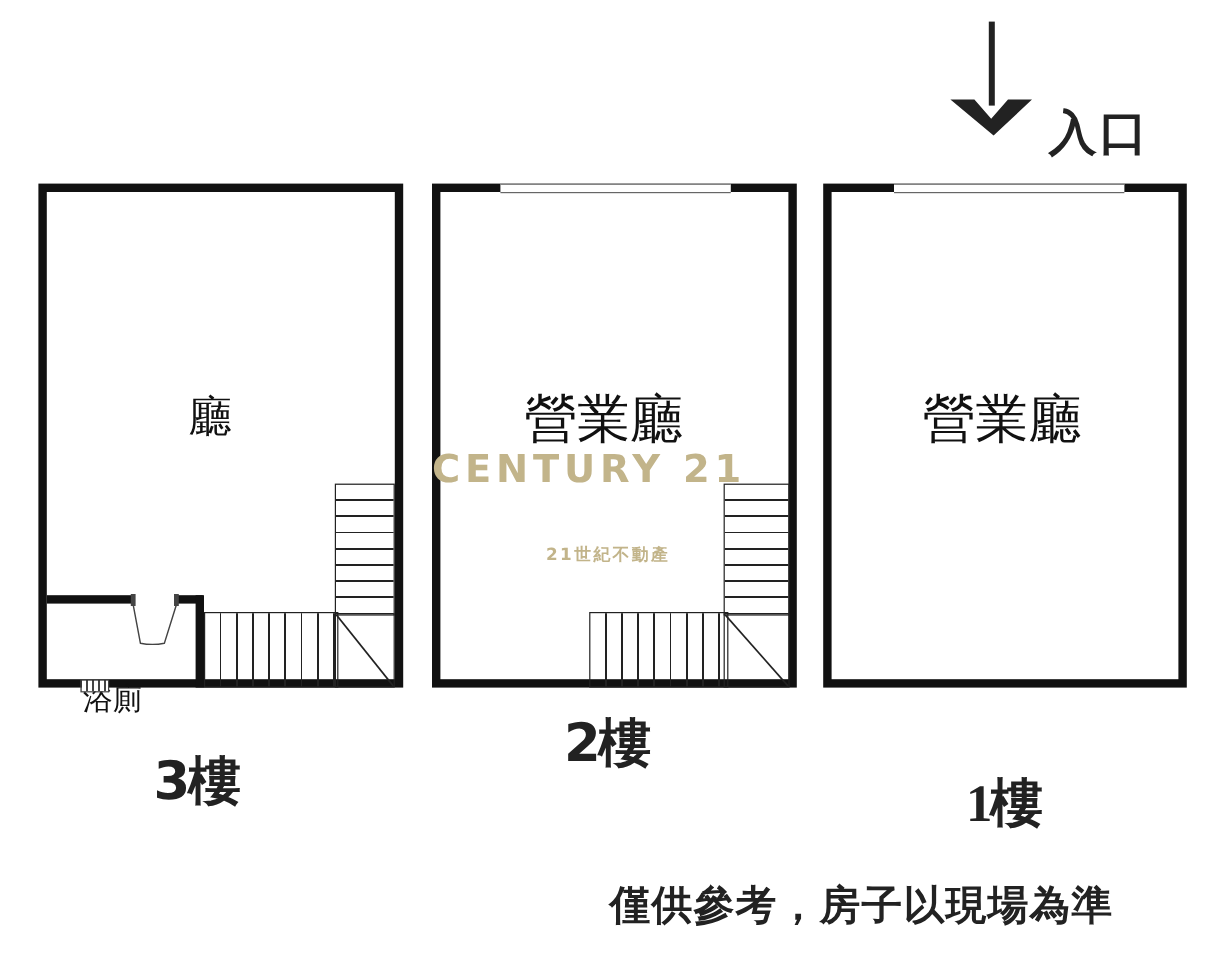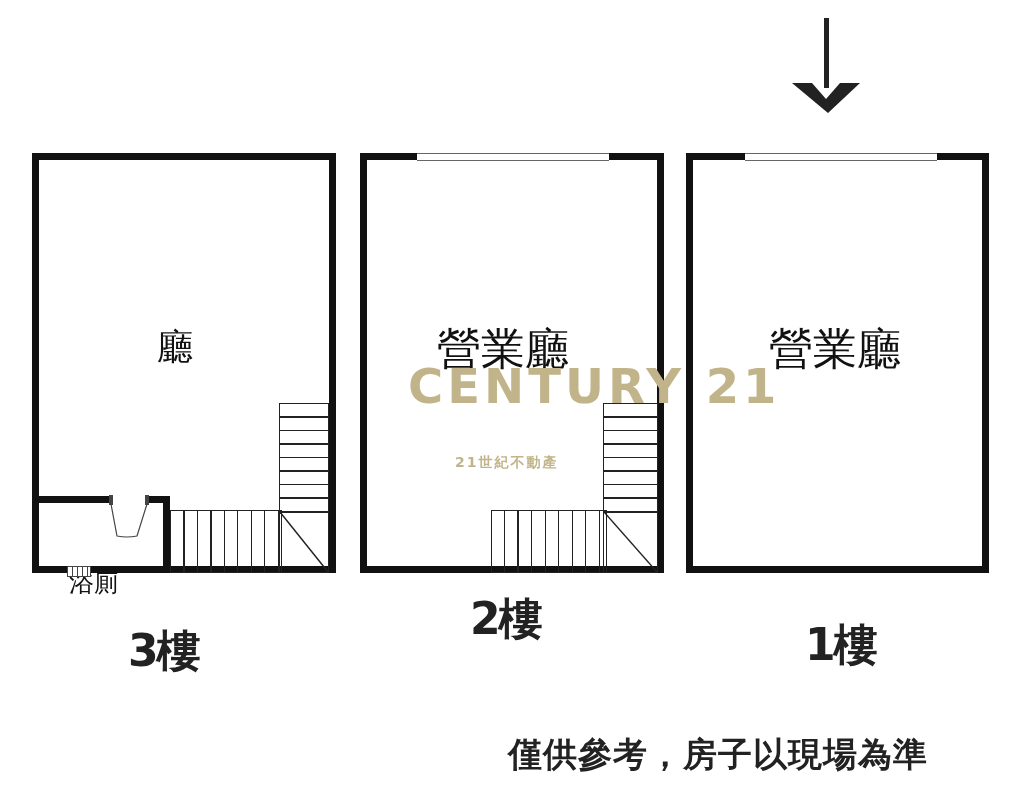--- a/index.html
+++ b/index.html
@@ -20,20 +20,21 @@
   .note { position:absolute; font-family:"DejaVu Sans", sans-serif; font-weight:bold; font-size:34px; color:#222; white-space:nowrap; letter-spacing:1px; }
 </style>
 </head>
 <body>
 
 <div class="abs" style="left:790px;top:15px;width:190px;height:120px;">
   <svg class="abs" style="left:0;top:0;" width="75" height="100" viewBox="0 0 75 100">
     <rect x="34" y="3" width="5" height="70" fill="#222"></rect>
     <polygon points="2,68 22,68 36,84 50,68 70,68 38,98" fill="#222"></polygon>
   </svg>
+  <span class="abs" style="left:84px;top:68px;font-size:40px;font-weight:bold;color:#222;letter-spacing:2px;">入口</span>
 </div>
 
 <div class="plan" style="left:32px;top:153px;width:304px;height:420px;">
   <span class="room-label" style="left:118px;top:163px;font-size:36px;">廳</span>
 
   <div class="wall" style="left:0;top:336px;width:72px;height:7px;"></div>
   <div class="wall" style="left:108px;top:336px;width:22px;height:7px;"></div>
   <div class="wall" style="left:124px;top:336px;width:7px;height:77px;"></div>
   <svg class="abs" style="left:68px;top:332px;" width="48" height="52" viewBox="0 0 48 52">
     <rect x="2" y="3" width="4" height="10" fill="#444"></rect>
@@ -59,18 +60,18 @@
   <svg class="landing" style="left:236px;top:351px;width:55px;height:62px;" viewBox="0 0 55 62" preserveAspectRatio="none">
     <line x1="0" y1="0" x2="55" y2="62" stroke="#222" stroke-width="1.5"></line>
   </svg>
 </div>
 <span class="floor-label" style="left:470px;top:590px;">2樓</span>
 
 <div class="plan" style="left:686px;top:153px;width:303px;height:420px;">
   <div class="window" style="left:52px;top:-7px;width:192px;"></div>
   <span class="room-label" style="left:76px;top:160px;font-size:44px;">營業廳</span>
 </div>
-<span class="floor-label" style="left:805px;top:616px;">1樓</span>
+<span class="floor-label" style="left:805px;top:640px;font-family:Liberation Serif, serif;">1樓</span>
 
-<span class="watermark" style="left:360px;top:358px;font-size:48px;letter-spacing:4px;padding-left:48px;">CENTURY 21</span>
+<span class="watermark" style="left:360px;top:372px;font-size:32px;letter-spacing:4px;">CENTURY 21</span>
 <span class="watermark" style="left:455px;top:419px;font-size:14px;letter-spacing:2px;margin-top:35px;">21世紀不動產</span>
 
 <span class="note" style="left:508px;top:732px;">僅供參考，房子以現場為準</span>
 
 </body></html>

